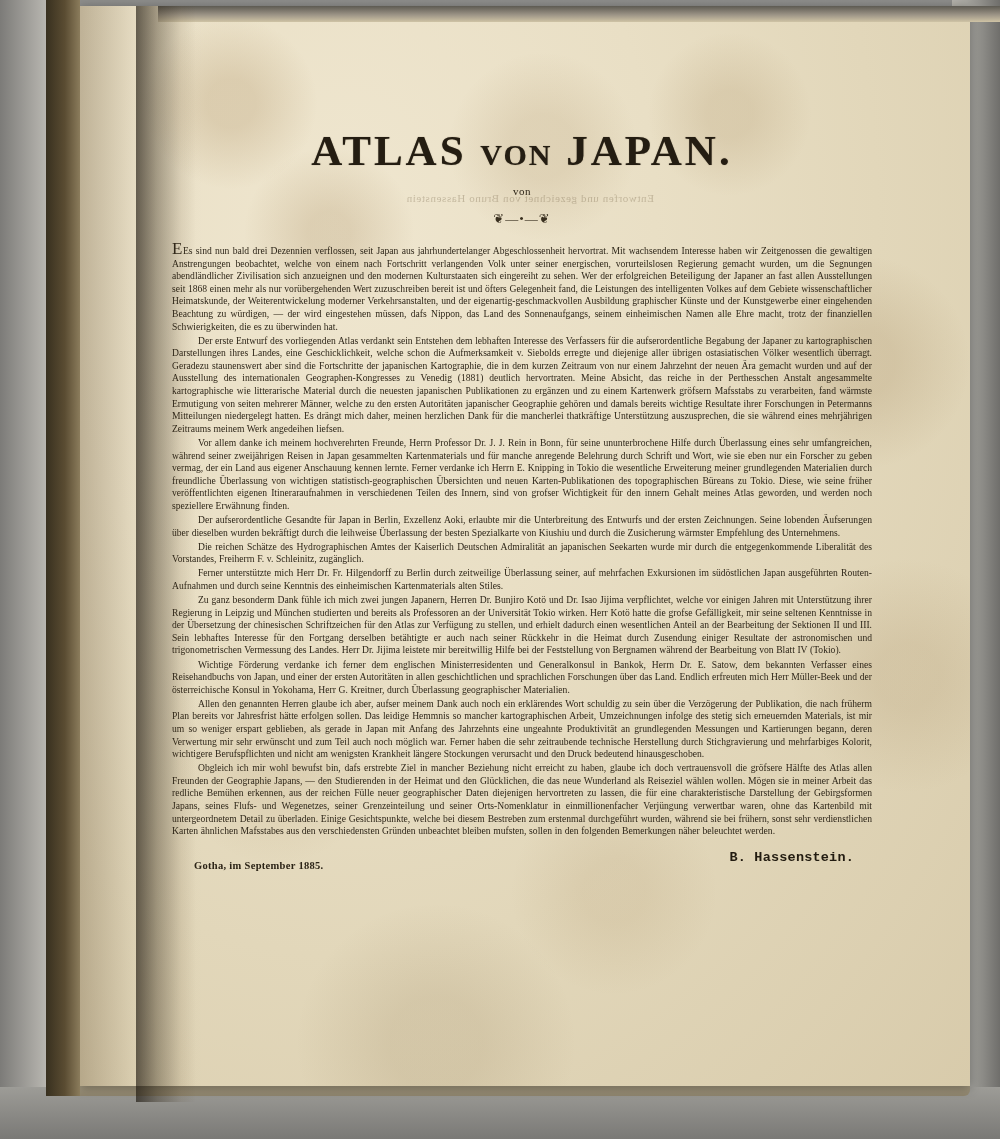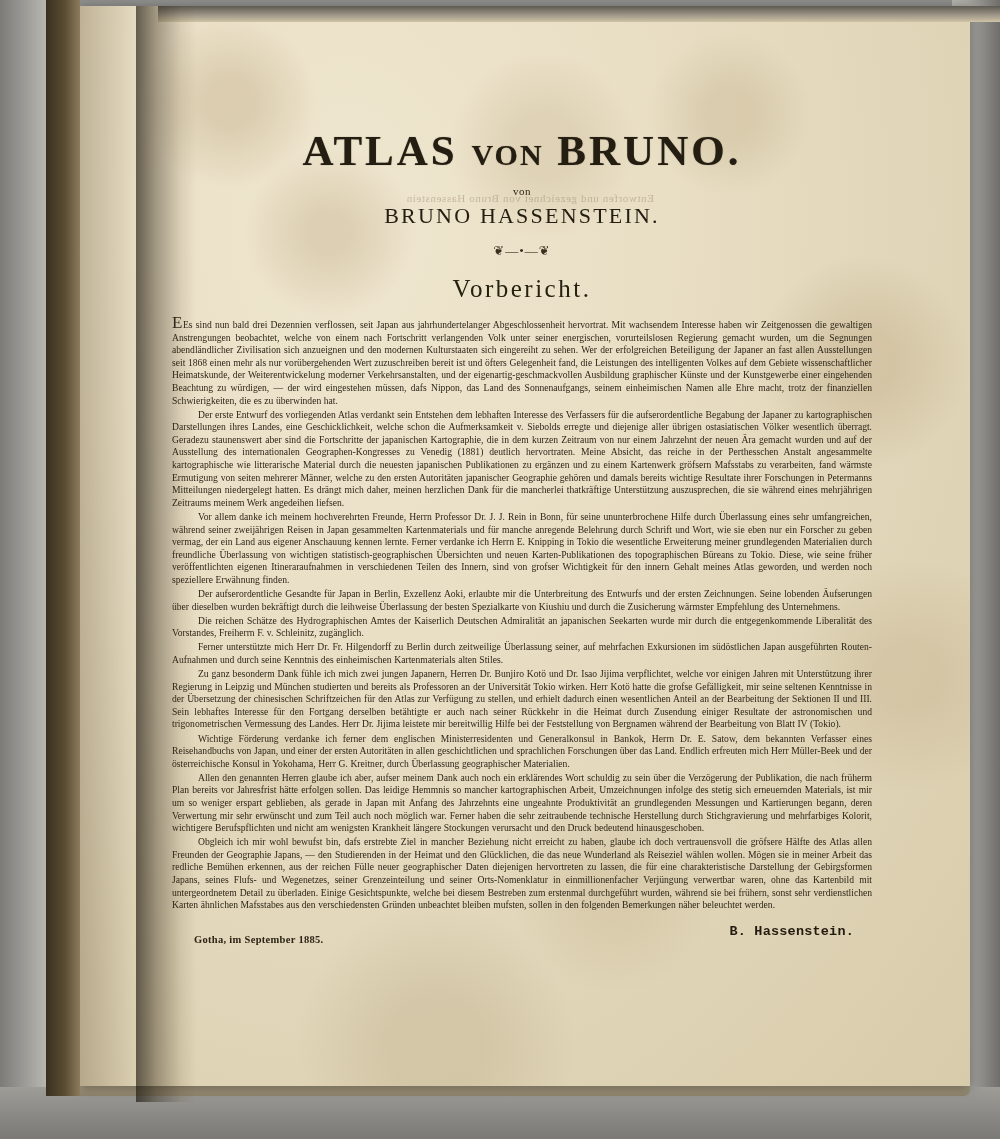--- a/index.html
+++ b/index.html
@@ -234,29 +234,27 @@
   <div class="page">
     <div class="top-edge"></div>
 
     <div class="bleed">Entworfen und gezeichnet von Bruno Hassenstein</div>
 
     <div class="content">
 
       <h1 class="doc-title">
         <span>ATLAS</span>
         <span class="small">VON</span>
-        <span>BRUNO.</span>
+        <span>JAPAN.</span>
       </h1>
 
       <div class="subtitle-2">von</div>
-      <div class="author">BRUNO HASSENSTEIN.</div>
 
       <div class="ornament">❦—•—❦</div>
 
-      <div class="section-heading">Vorbericht.</div>
 
       <div class="body-text">
         <p class="first"><span class="dropcap">E</span><span>Es sind nun bald drei Dezennien verflossen, seit Japan aus jahrhundertelanger Abgeschlossenheit hervortrat. Mit wachsendem Interesse haben wir Zeitgenossen die gewaltigen Anstrengungen beobachtet, welche von einem nach Fortschritt verlangenden Volk unter seiner energischen, vorurteilslosen Regierung gemacht wurden, um die Segnungen abendländlicher Zivilisation sich anzueignen und den modernen Kulturstaaten sich eingereiht zu sehen. Wer der erfolgreichen Beteiligung der Japaner an fast allen Ausstellungen seit 1868 einen mehr als nur vorübergehenden Wert zuzuschreiben bereit ist und öfters Gelegenheit fand, die Leistungen des intelligenten Volkes auf dem Gebiete wissenschaftlicher Heimatskunde, der Weiterentwickelung moderner Verkehrsanstalten, und der eigenartig-geschmackvollen Ausbildung graphischer Künste und der Kunstgewerbe einer eingehenden Beachtung zu würdigen, — der wird eingestehen müssen, dafs Nippon, das Land des Sonnenaufgangs, seinem einheimischen Namen alle Ehre macht, trotz der finanziellen Schwierigkeiten, die es zu überwinden hat.</span></p>
         <p>Der erste Entwurf des vorliegenden Atlas verdankt sein Entstehen dem lebhaften Interesse des Verfassers für die aufserordentliche Begabung der Japaner zu kartographischen Darstellungen ihres Landes, eine Geschicklichkeit, welche schon die Aufmerksamkeit v. Siebolds erregte und diejenige aller übrigen ostasiatischen Völker wesentlich überragt. Geradezu staunenswert aber sind die Fortschritte der japanischen Kartographie, die in dem kurzen Zeitraum von nur einem Jahrzehnt der neuen Ära gemacht wurden und auf der Ausstellung des internationalen Geographen-Kongresses zu Venedig (1881) deutlich hervortraten. Meine Absicht, das reiche in der Perthesschen Anstalt angesammelte kartographische wie litterarische Material durch die neuesten japanischen Publikationen zu ergänzen und zu einem Kartenwerk gröfsern Mafsstabs zu verarbeiten, fand wärmste Ermutigung von seiten mehrerer Männer, welche zu den ersten Autoritäten japanischer Geographie gehören und damals bereits wichtige Resultate ihrer Forschungen in Petermanns Mitteilungen niedergelegt hatten. Es drängt mich daher, meinen herzlichen Dank für die mancherlei thatkräftige Unterstützung auszusprechen, die sie während eines mehrjährigen Zeitraums meinem Werk angedeihen liefsen.</p>
         <p>Vor allem danke ich meinem hochverehrten Freunde, Herrn Professor Dr. J. J. Rein in Bonn, für seine ununterbrochene Hilfe durch Überlassung eines sehr umfangreichen, während seiner zweijährigen Reisen in Japan gesammelten Kartenmaterials und für manche anregende Belehrung durch Schrift und Wort, wie sie eben nur ein Forscher zu geben vermag, der ein Land aus eigener Anschauung kennen lernte. Ferner verdanke ich Herrn E. Knipping in Tokio die wesentliche Erweiterung meiner grundlegenden Materialien durch freundliche Überlassung von wichtigen statistisch-geographischen Übersichten und neuen Karten-Publikationen des topographischen Büreans zu Tokio. Diese, wie seine früher veröffentlichten eigenen Itineraraufnahmen in verschiedenen Teilen des Innern, sind von grofser Wichtigkeit für den innern Gehalt meines Atlas geworden, und werden noch speziellere Erwähnung finden.</p>
         <p>Der aufserordentliche Gesandte für Japan in Berlin, Exzellenz Aoki, erlaubte mir die Unterbreitung des Entwurfs und der ersten Zeichnungen. Seine lobenden Äufserungen über dieselben wurden bekräftigt durch die leihweise Überlassung der besten Spezialkarte von Kiushiu und durch die Zusicherung wärmster Empfehlung des Unternehmens.</p>
         <p>Die reichen Schätze des Hydrographischen Amtes der Kaiserlich Deutschen Admiralität an japanischen Seekarten wurde mir durch die entgegenkommende Liberalität des Vorstandes, Freiherrn F. v. Schleinitz, zugänglich.</p>
         <p>Ferner unterstützte mich Herr Dr. Fr. Hilgendorff zu Berlin durch zeitweilige Überlassung seiner, auf mehrfachen Exkursionen im südöstlichen Japan ausgeführten Routen-Aufnahmen und durch seine Kenntnis des einheimischen Kartenmaterials alten Stiles.</p>
         <p>Zu ganz besonderm Dank fühle ich mich zwei jungen Japanern, Herren Dr. Bunjiro Kotö und Dr. Isao Jijima verpflichtet, welche vor einigen Jahren mit Unterstützung ihrer Regierung in Leipzig und München studierten und bereits als Professoren an der Universität Tokio wirken. Herr Kotö hatte die grofse Gefälligkeit, mir seine seltenen Kenntnisse in der Übersetzung der chinesischen Schriftzeichen für den Atlas zur Verfügung zu stellen, und erhielt dadurch einen wesentlichen Anteil an der Bearbeitung der Sektionen II und III. Sein lebhaftes Interesse für den Fortgang derselben betähtigte er auch nach seiner Rückkehr in die Heimat durch Zusendung einiger Resultate der astronomischen und trigonometrischen Vermessung des Landes. Herr Dr. Jijima leistete mir bereitwillig Hilfe bei der Feststellung von Bergnamen während der Bearbeitung von Blatt IV (Tokio).</p>
         <p>Wichtige Förderung verdanke ich ferner dem englischen Ministerresidenten und Generalkonsul in Bankok, Herrn Dr. E. Satow, dem bekannten Verfasser eines Reisehandbuchs von Japan, und einer der ersten Autoritäten in allen geschichtlichen und sprachlichen Forschungen über das Land. Endlich erfreuten mich Herr Müller-Beek und der österreichische Konsul in Yokohama, Herr G. Kreitner, durch Überlassung geographischer Materialien.</p>

